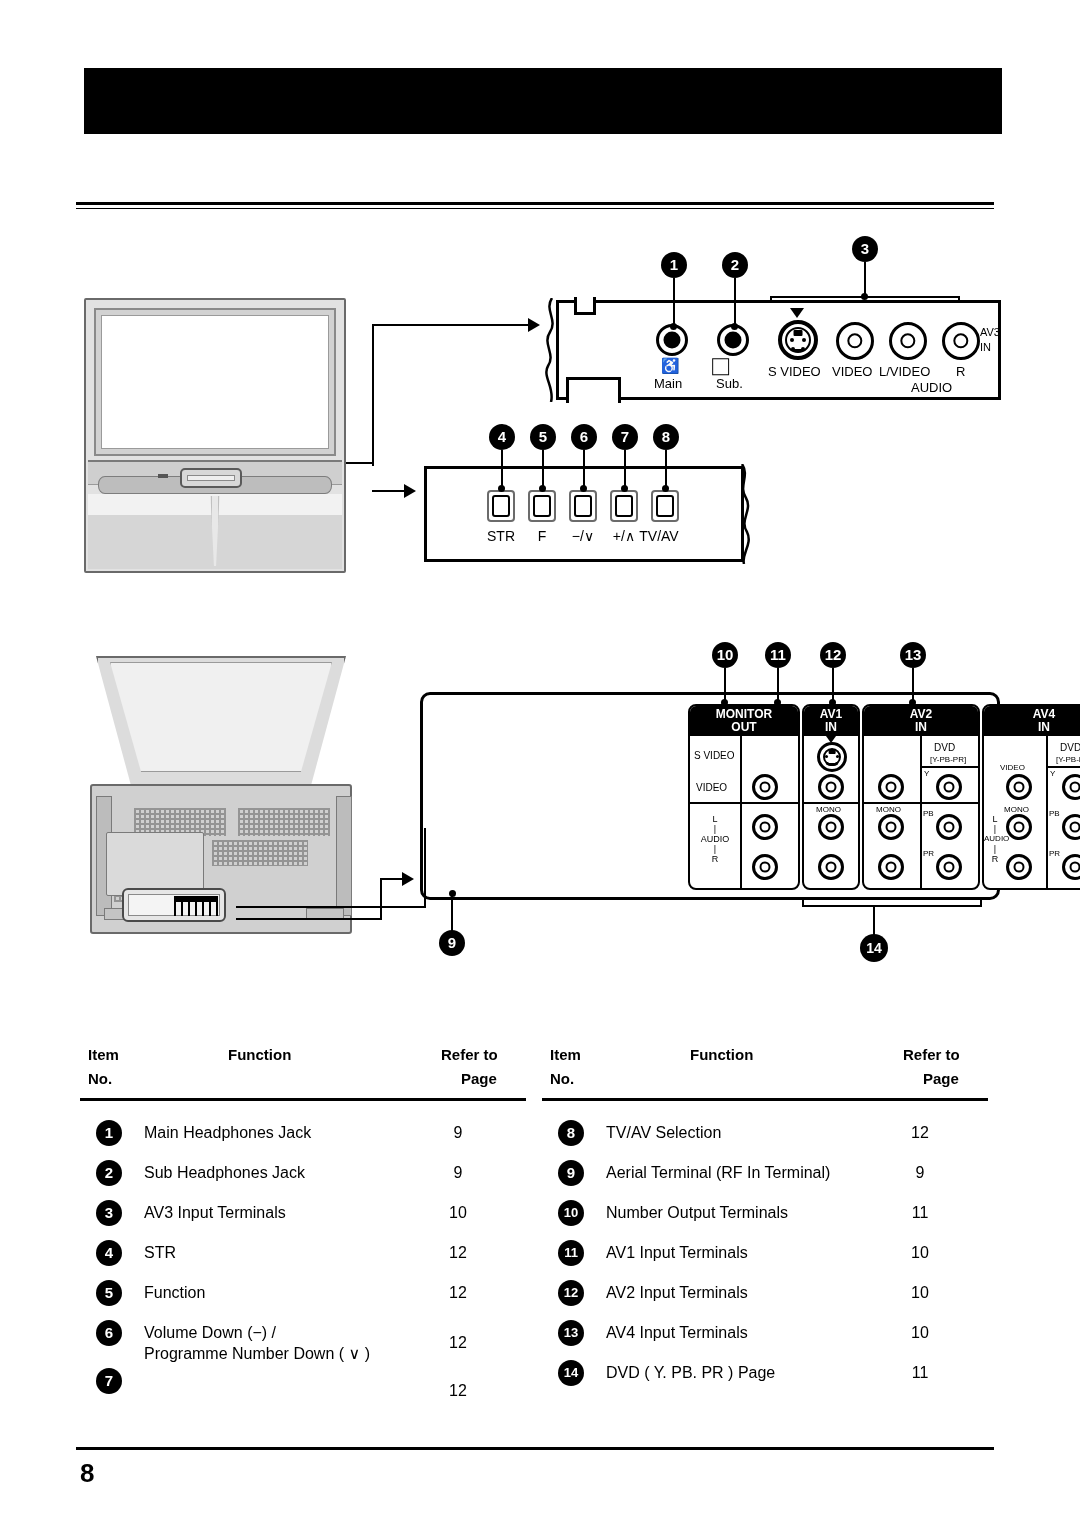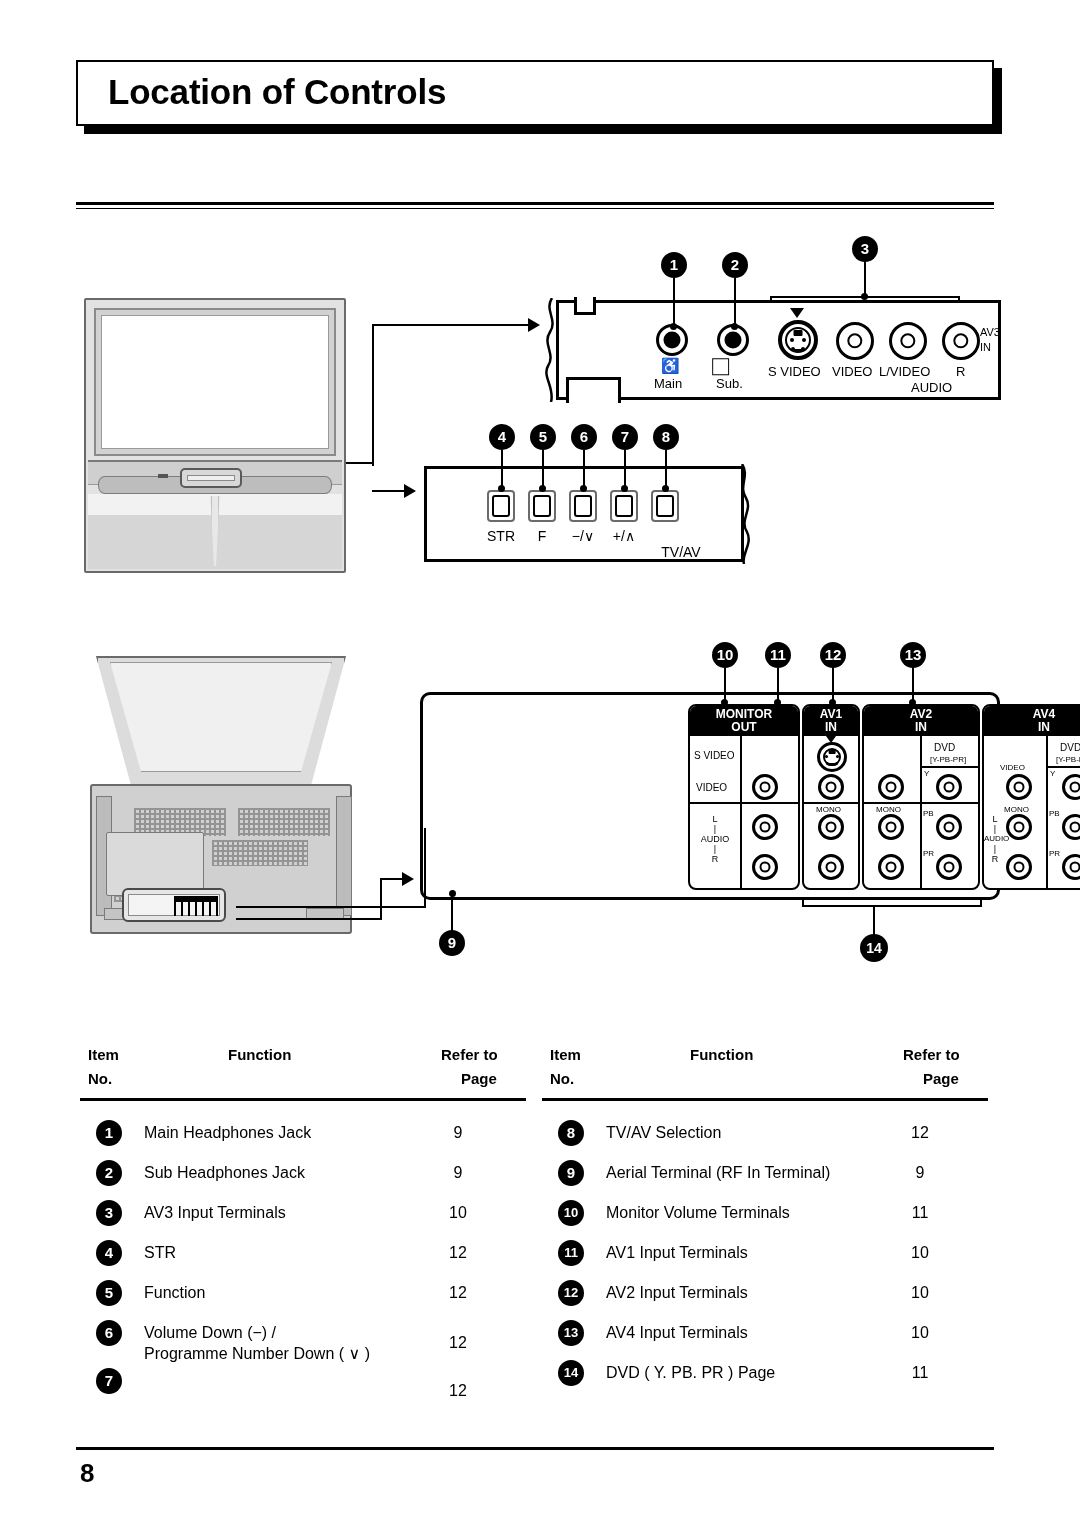--- a/index.html
+++ b/index.html
@@ -712,23 +712,20 @@
     font-size: 26px;
     font-weight: bold;
   }
 </style>
 </head>
 <body>
 
 <div class="page">
 
   <div class="title-shadow"></div>
-  <div class="title-box">
-    <div class="title-text">Location of Controls</div>
-  </div>
   <div class="subtitle-rule"></div>
   <div class="subtitle-rule2"></div>
 
   <div class="tv-front">
     <div class="tv-front-screenframe">
       <div class="tv-front-screen"></div>
     </div>
     <div class="tv-front-bar"></div>
     <div class="tv-front-speaker"></div>
     <div class="tv-front-base"></div>
@@ -850,21 +847,21 @@
     <div class="btn-lbl" style="left:131px;top:62px;width:56px;">−/∨</div>
 
     <div class="btn-key" style="left:186px;top:24px;">
         <i></i>
       </div>
     <div class="btn-lbl" style="left:172px;top:62px;width:56px;">+/∧</div>
 
     <div class="btn-key" style="left:227px;top:24px;">
         <i></i>
       </div>
-    <div class="btn-lbl" style="left:227px;top:62px;width:60px;margin-top:16px;">TV/AV</div>
+    <div class="btn-lbl" style="left:205px;top:62px;width:60px;">TV/AV</div>
   </div>
 
   <div class="tv-rear">
     <div class="rear-hood"></div>
     <div class="rear-hood-inner"></div>
     <div class="rear-body"></div>
     <div class="rear-side" style="left:8px;"></div>
     <div class="rear-side" style="right:8px;"></div>
     <div class="rear-vent" style="left:46px;top:152px;width:92px;height:28px;"></div>
     <div class="rear-vent" style="left:150px;top:152px;width:92px;height:28px;"></div>
@@ -1078,21 +1075,21 @@
         <div class="tfunc">TV/AV Selection</div>
         <div class="tpage">12</div>
       </div>
       <div class="trow">
         <div class="tnum">9</div>
         <div class="tfunc">Aerial Terminal (RF In Terminal)</div>
         <div class="tpage">9</div>
       </div>
       <div class="trow">
         <div class="tnum two">10</div>
-        <div class="tfunc">Monitor Volume Terminals</div>
+        <div class="tfunc">Number Output Terminals</div>
         <div class="tpage">11</div>
       </div>
       <div class="trow">
         <div class="tnum two">11</div>
         <div class="tfunc">AV1 Input Terminals</div>
         <div class="tpage">10</div>
       </div>
       <div class="trow">
         <div class="tnum two">12</div>
         <div class="tfunc">AV2 Input Terminals</div>

